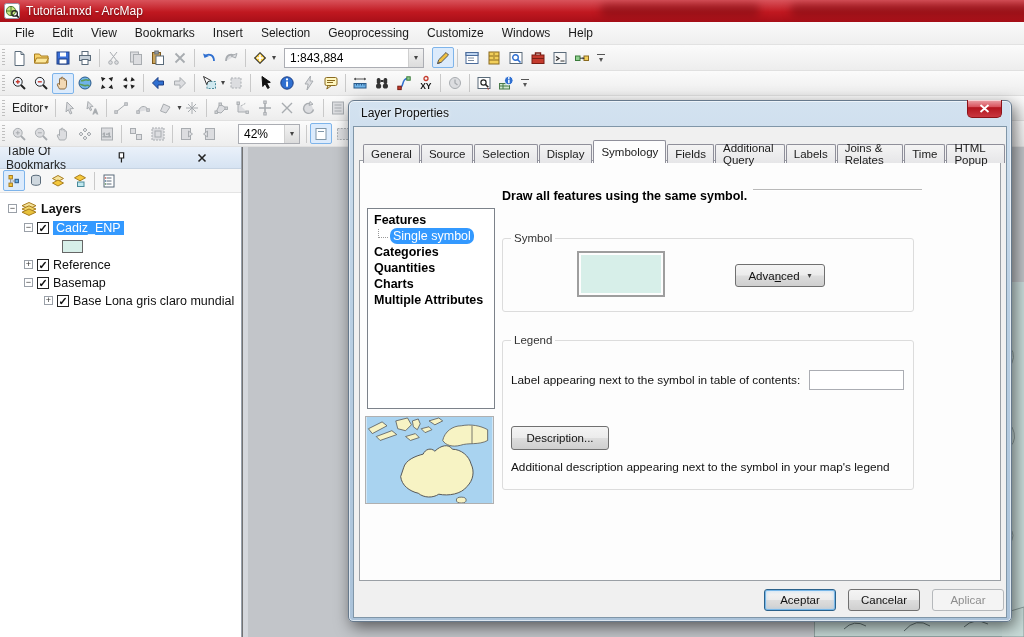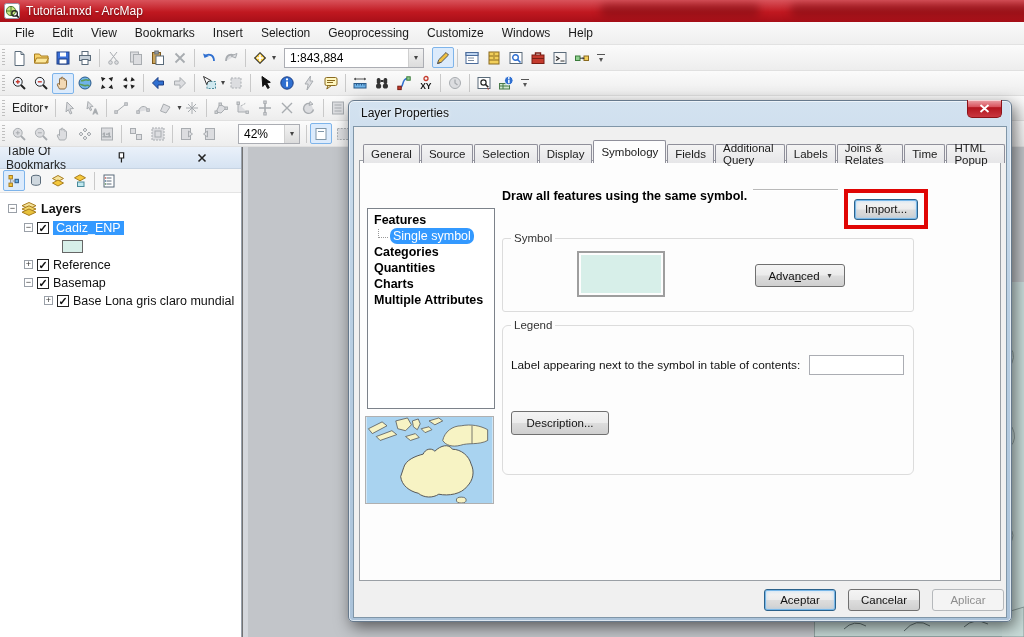--- a/index.html
+++ b/index.html
@@ -87,22 +87,22 @@
 
   .w7btn{display:flex;align-items:center;justify-content:center;font-size:11.5px;color:#111;
     background:linear-gradient(#f4f4f4,#ececec 48%,#dddddd 52%,#cfcfcf);border:1px solid #707070;border-radius:3px;}
   .w7btn.focus{border-color:#2c628b;box-shadow:0 0 0 1px #77b7e8 inset,0 0 4px #9ecef5 inset;}
   .w7btn.disabled{color:#8d8d8d;background:#f4f4f4;border-color:#b5b8bb;}
 
   .group{position:absolute;border:1px solid #dcdcdc;border-radius:3px;}
   .group-label{position:absolute;left:8px;top:-7px;background:#fdfdfd;padding:0 3px;font-size:11.5px;color:#333;text-align:right;}
   #symbol-group{left:142px;top:77px;width:412px;height:74px;}
   #symbol-swatch{position:absolute;left:74px;top:12px;width:88px;height:46px;border:2px solid #9e9e9e;padding:2px;background:#d7efe9;background-clip:content-box;}
-  #advanced-btn{position:absolute;left:252px;top:25px;width:90px;height:23px;}
-  #legend-group{left:142px;top:164px;width:412px;height:150px;border-radius:6px;}
+  #advanced-btn{position:absolute;left:232px;top:25px;width:90px;height:23px;}
+  #legend-group{left:142px;top:179px;width:412px;height:150px;}
   #legend-caption{position:absolute;left:8px;top:32px;font-size:11.8px;color:#111;}
   #legend-input{position:absolute;left:306px;top:29px;width:95px;height:20px;border:1px solid #abadb3;background:#fff;font-size:12px;padding:0 3px;}
   #desc-btn{position:absolute;left:8px;top:85px;width:98px;height:24px;}
   #legend-note{position:absolute;left:8px;top:119px;font-size:11.8px;color:#111;}
 
   #btn-accept{position:absolute;left:410px;top:462px;width:72px;height:22px;}
   #btn-cancel{position:absolute;left:494px;top:462px;width:72px;height:22px;}
   #btn-apply{position:absolute;left:578px;top:462px;width:72px;height:22px;}
 </style>
 </head>
@@ -740,41 +740,39 @@
           <path d="M78,24 C80,15 88,9 97,9 C107,7 117,9 124,13 L124,24 C115,29 104,26 96,29 C88,31 81,29 78,24 Z" fill="#f7f3c4" stroke="#555" stroke-width=".8"></path>
           <path d="M108,9 L108,27" fill="none" stroke="#555" stroke-width=".8"></path>
           <path d="M64,4 l10,-3 4,3 -8,4 z" fill="#f7f3c4" stroke="#555" stroke-width=".8"></path>
           <path d="M38,52 C40,44 50,40 58,38 C60,33 66,31 70,35 C76,29 84,27 88,33 C97,33 105,40 107,48 C111,56 109,65 103,71 C97,79 84,81 74,79 C68,83 59,83 53,78 C44,76 36,70 35,61 Z" fill="#f7f3c4" stroke="#555" stroke-width="1"></path>
           <ellipse cx="97" cy="85" rx="5" ry="3" fill="#f7f3c4" stroke="#555" stroke-width=".8"></ellipse>
         </svg>
 
         <div id="head-row">
           <span id="head-text">Draw all features using the same symbol.</span>
           <span id="head-rule"></span>
-          <span id="import-anno">
-            <span class="w7btn focus" style="width:64px;height:21px;">Import...</span>
-          </span>
         </div>
 
         <div id="symbol-group" class="group">
           <span class="group-label">Symbol</span>
           <span id="symbol-swatch"></span>
           <span id="advanced-btn" class="w7btn">
             <span>Adva</span>
               <span style="text-decoration:underline">n</span>
               <span>ced</span>
             <span class="dd" style="margin-left:8px">▾</span>
           </span>
         </div>
 
         <div id="legend-group" class="group">
           <span class="group-label">Legend</span>
           <span id="legend-caption">Label appearing next to the symbol in table of contents:</span>
           <input id="legend-input" type="text" value="" style="">
           <span id="desc-btn" class="w7btn">Description...</span>
+          <span id="legend-note">Additional description appearing next to the symbol in your map's legend</span>
         </div>
 
       </div>
       <span id="btn-accept" class="w7btn focus">Aceptar</span>
       <span id="btn-cancel" class="w7btn">Cancelar</span>
       <span id="btn-apply" class="w7btn disabled">Aplicar</span>
     </div>
   </div>
 
 </div>

